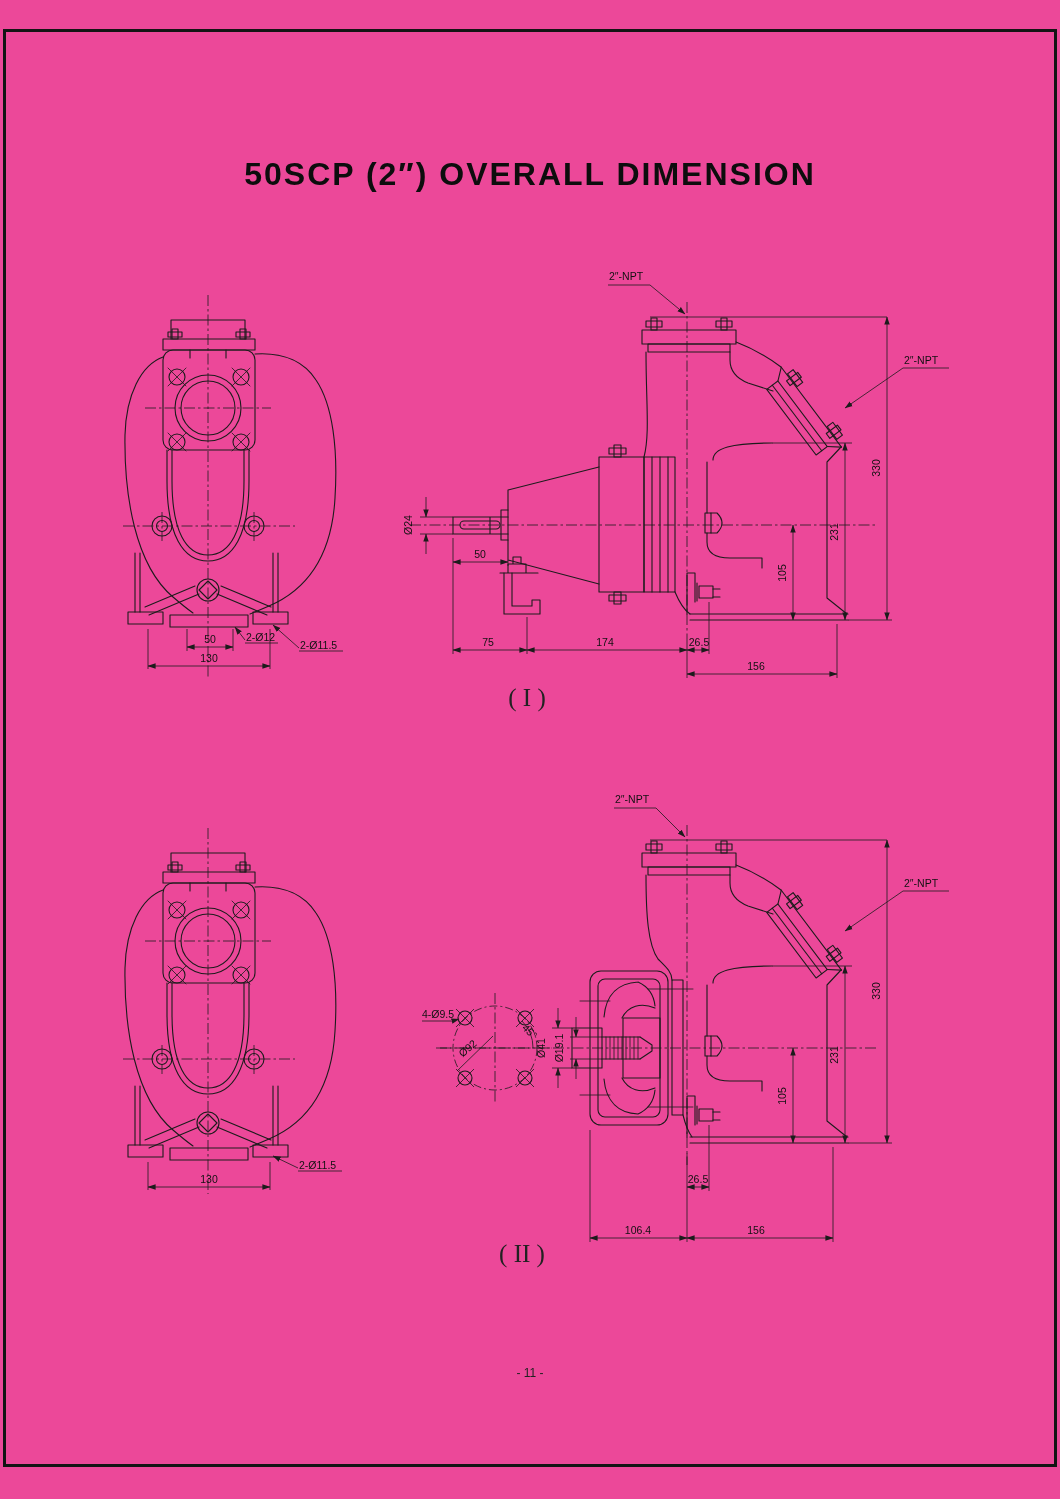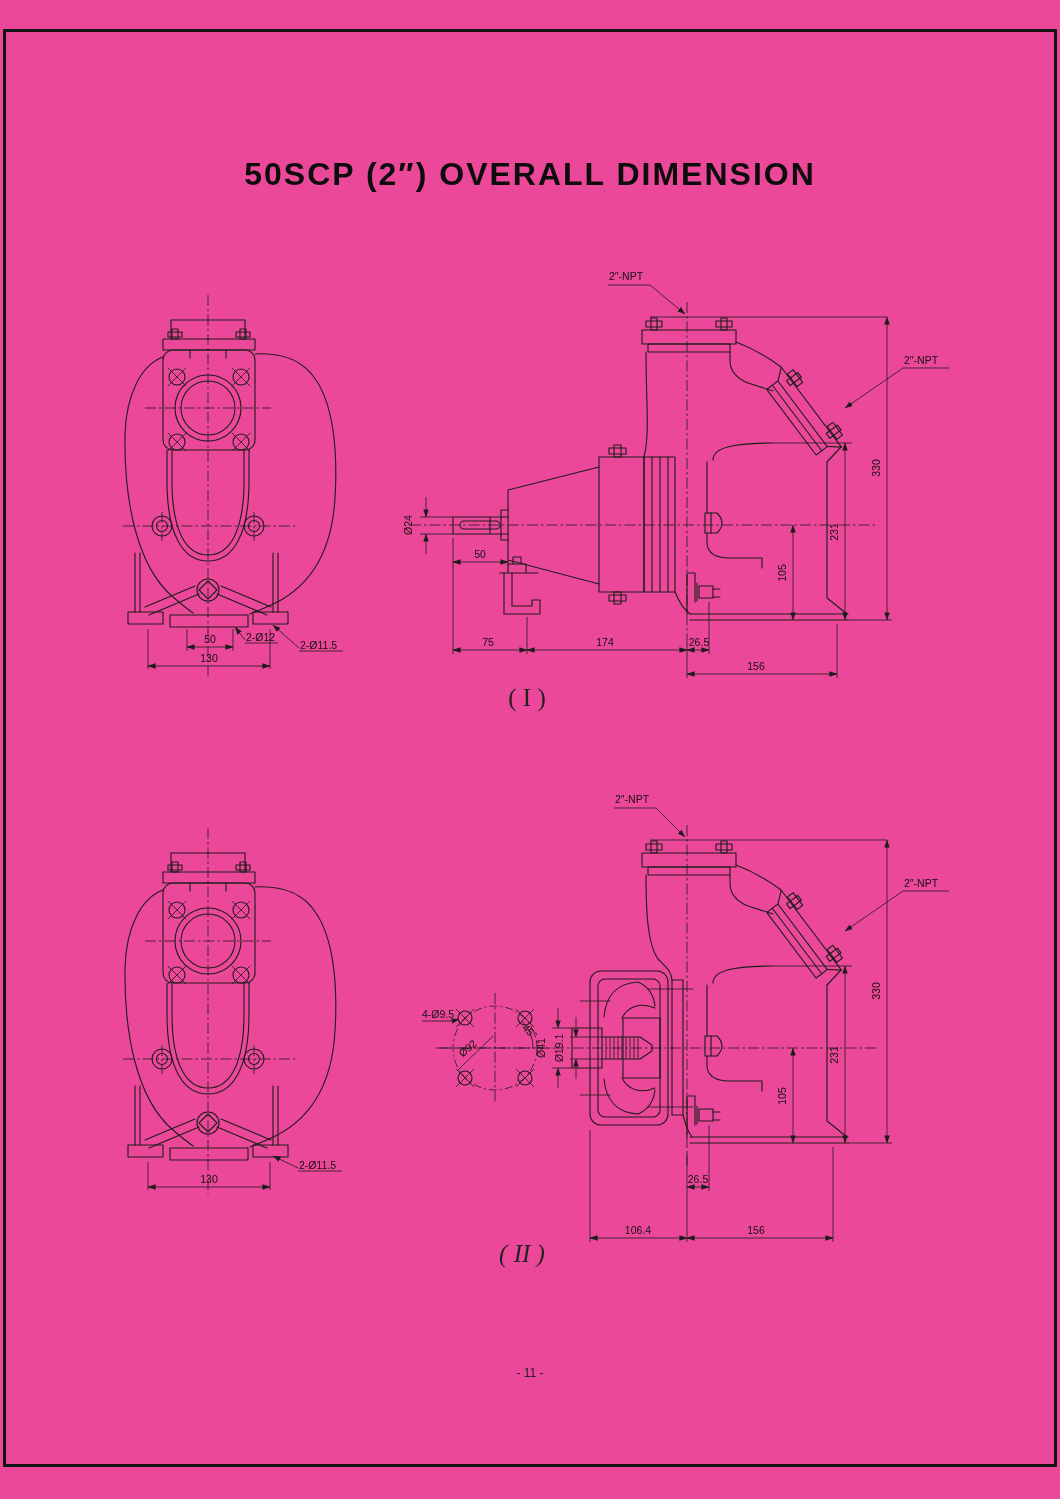--- a/index.html
+++ b/index.html
@@ -5,21 +5,21 @@
   html,body{margin:0;padding:0;background:#e8e8e8;}
   .page{position:relative;width:1060px;height:1499px;background:#ec4899;overflow:hidden;
         font-family:"Liberation Sans", sans-serif;color:#111;}
   .frame{position:absolute;left:3px;top:29px;width:1054px;height:1438px;
          border:3px solid #141414;box-sizing:border-box;}
   .title{position:absolute;left:0;top:156px;width:100%;text-align:center;
          font-size:32px;font-weight:bold;letter-spacing:2px;color:#0d0d0d;}
   .cap{position:absolute;width:110px;text-align:center;
        font-family:"Liberation Serif", serif;font-size:25px;color:#222;}
   .cap1{left:472px;top:684px;}
-  .cap2{left:467px;top:1240px;font-style:italic;}
+  .cap2{left:467px;top:1240px;}
   .pageno{position:absolute;left:0;top:1366px;width:100%;text-align:center;
           font-size:12px;color:#222;}
   svg{position:absolute;overflow:visible;}
   .fv1{left:115px;top:285px;}
   .fv2{left:115px;top:818px;}
   .sv1{left:400px;top:262px;}
   .sv2{left:400px;top:785px;}
   .g{fill:none;stroke:#1c1c1c;stroke-width:1.1;stroke-linejoin:round;stroke-linecap:round;}
   .t{fill:none;stroke:#1c1c1c;stroke-width:.8;}
   .cl{fill:none;stroke:#1c1c1c;stroke-width:.8;stroke-dasharray:11 3 2.5 3;}

